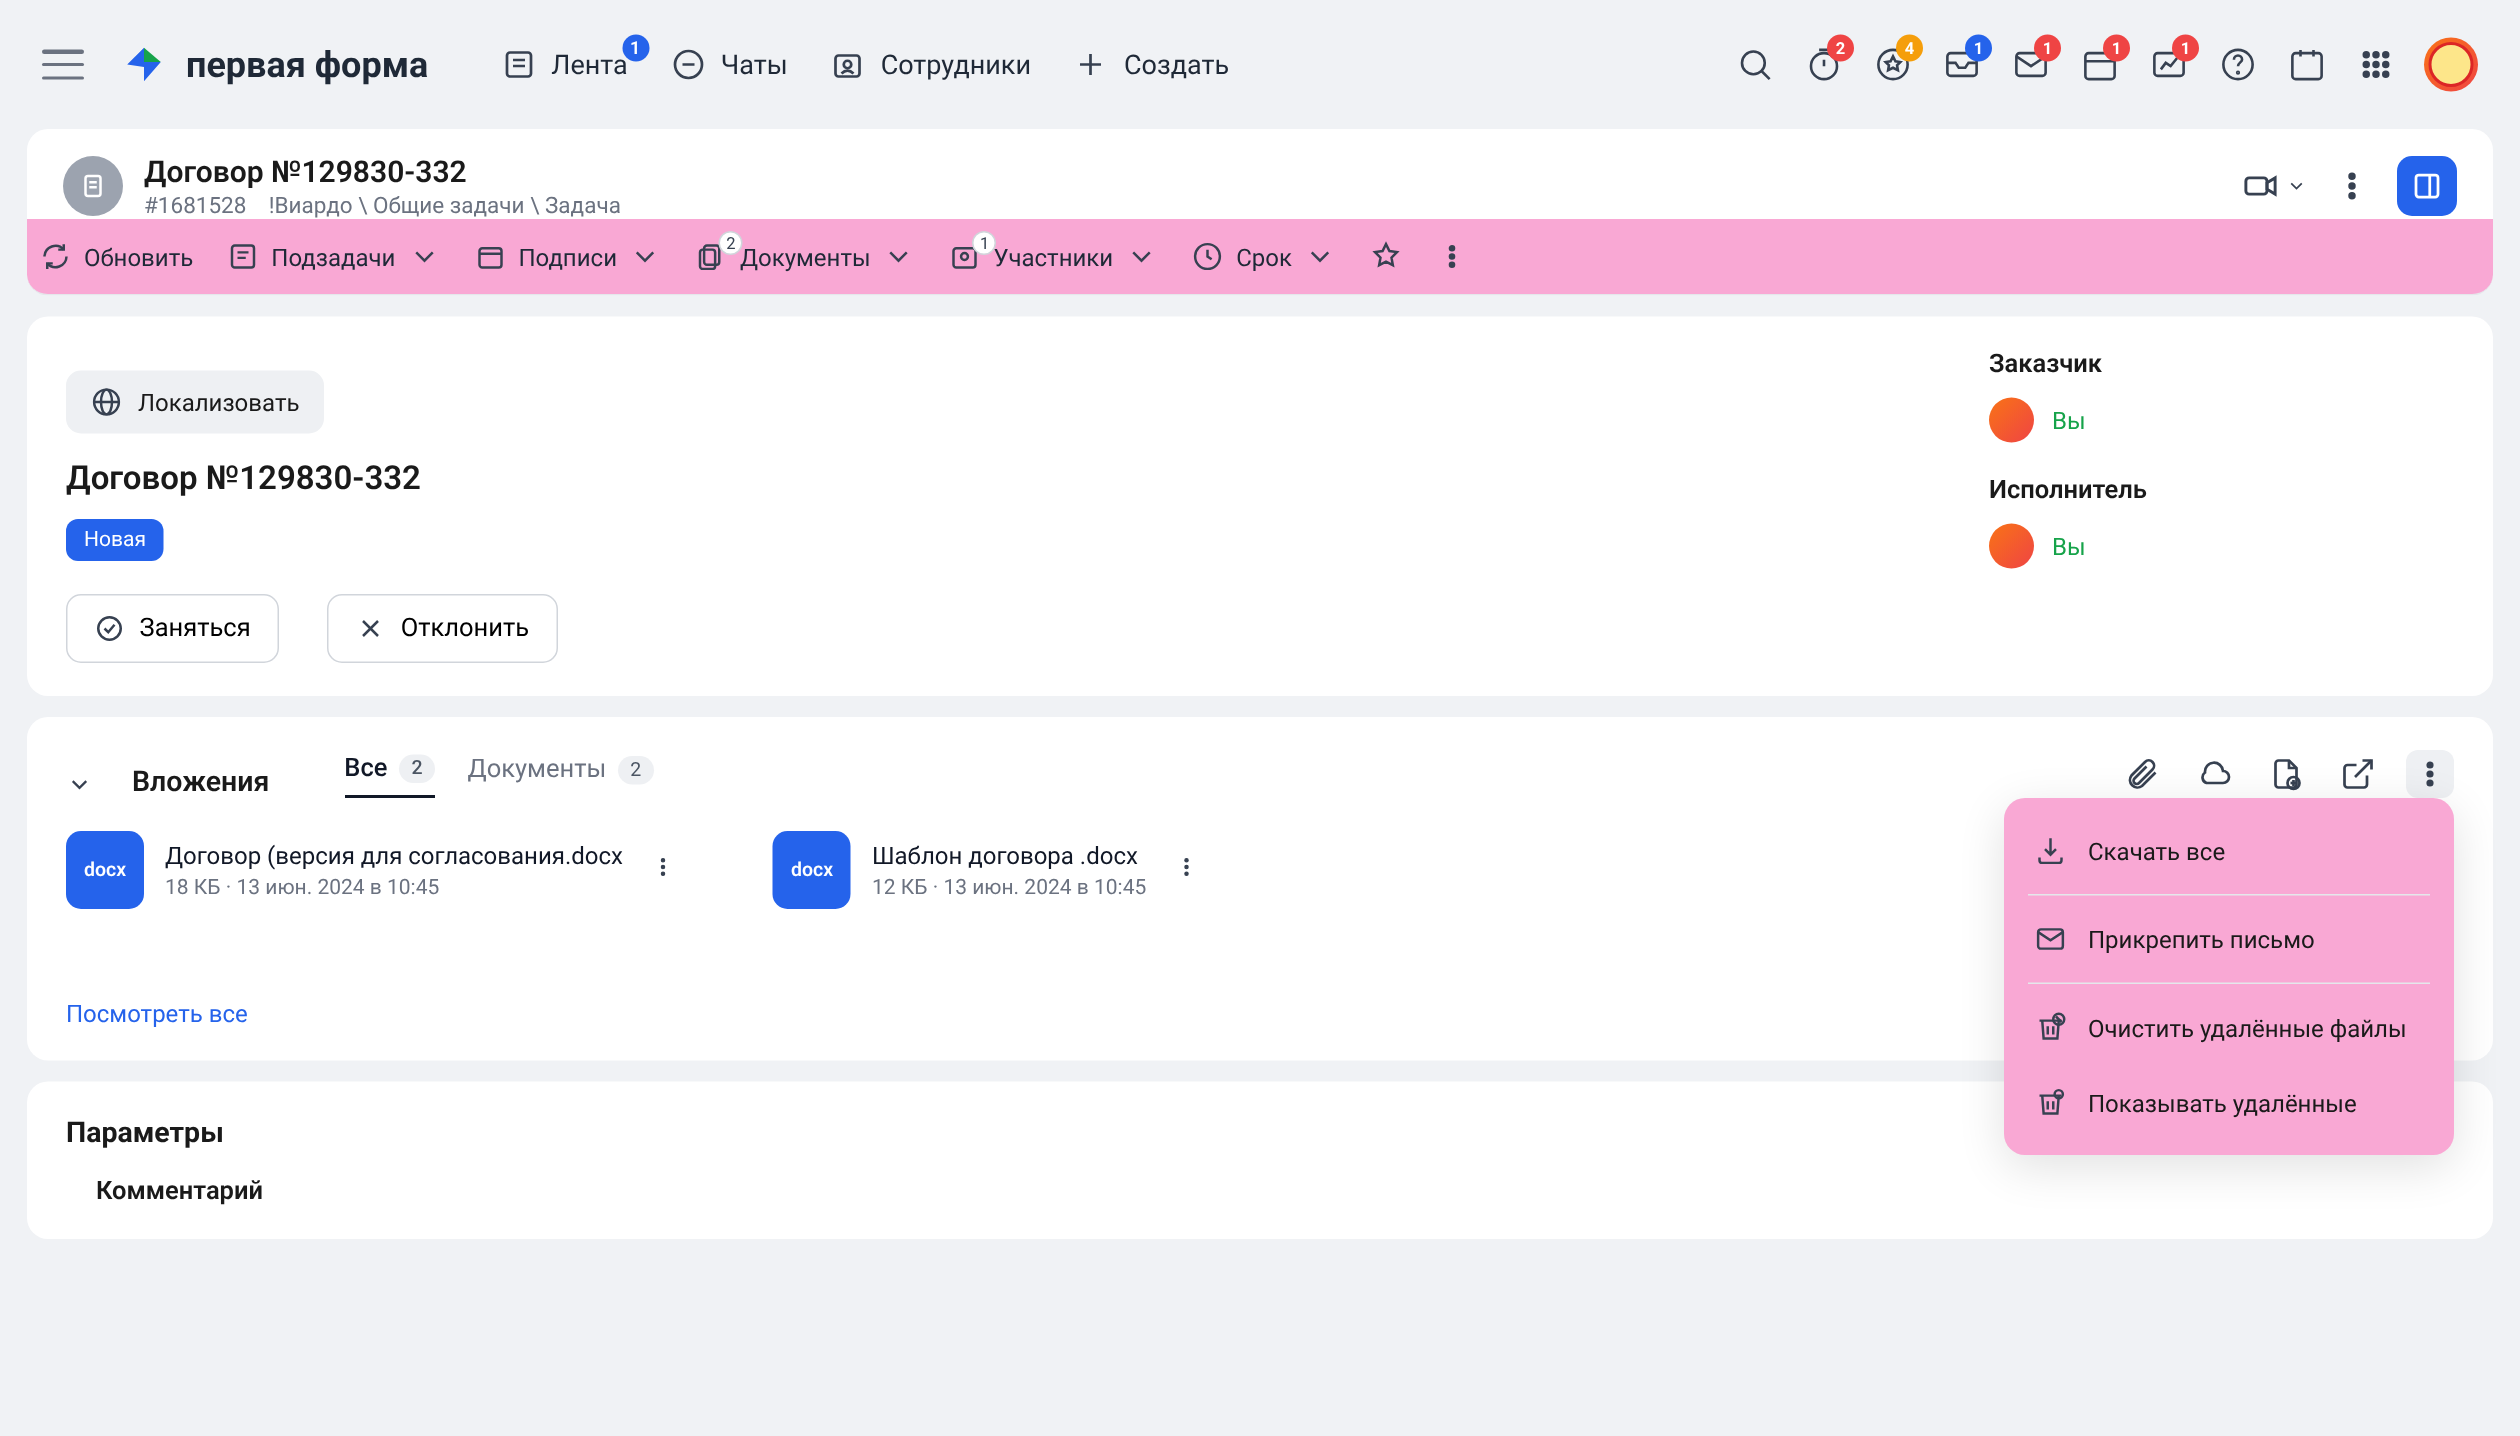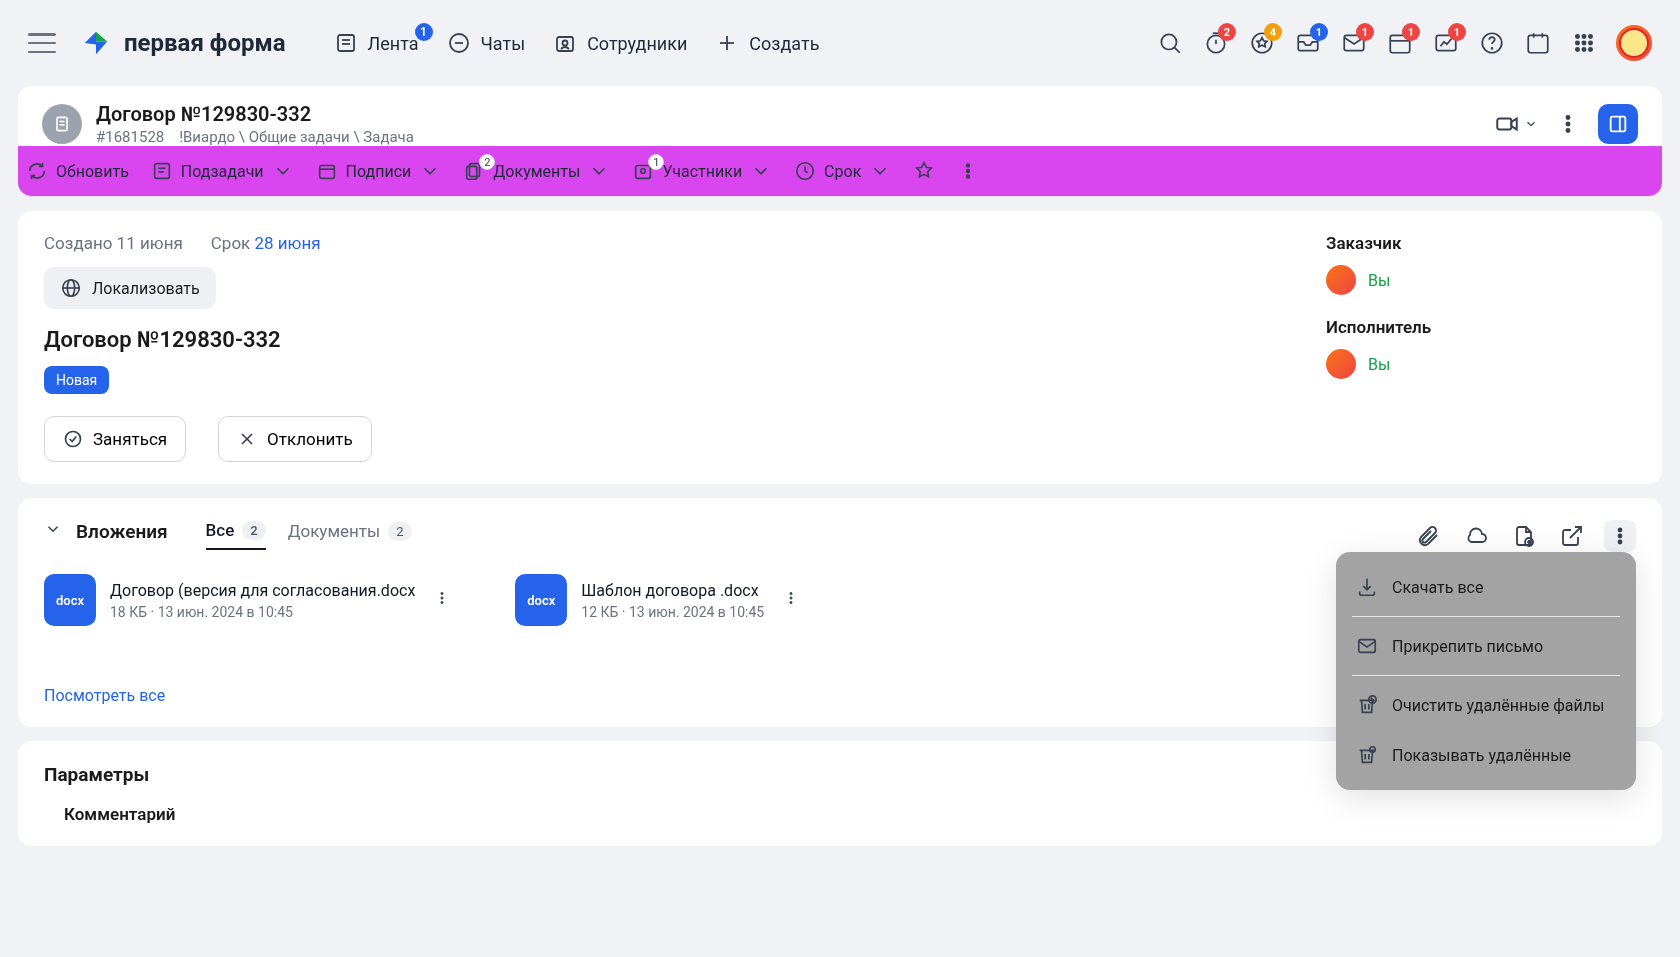--- a/index.html
+++ b/index.html
@@ -33,21 +33,21 @@
 .title-icon { width: 40px; height: 40px; border-radius: 50%; background: #9ca3af; display:flex; align-items:center; justify-content:center; }
 .title-icon svg { width:20px; height:20px; stroke:#fff; fill:none; stroke-width:2; }
 .title-texts h1 { font-size: 20px; font-weight: 600; }
 .title-texts .sub { color: #6b7280; font-size: 15px; margin-top: 2px; }
 .title-actions { margin-left: auto; display: flex; align-items: center; gap: 16px; }
 .video-btn { display:flex; align-items:center; gap:4px; cursor:pointer; }
 .panel-btn { width:40px; height:40px; border-radius:10px; background:#2563eb; display:flex; align-items:center; justify-content:center; }
 .panel-btn svg { stroke:#fff; fill:none; stroke-width:2; width:22px; height:22px; }
 
 
-.toolbar { display: flex; align-items: flex-end; gap: 22px; padding: 14px 20px 14px 8px; background:#d946ef; border-bottom:1px solid #e5e7eb; border-radius:0 0 14px 14px; margin-bottom: 14px;}
+.toolbar { display: flex; align-items: flex-end; gap: 22px; padding: 14px 20px 14px 8px; background:#f9a8d4; border-bottom:1px solid #e5e7eb; border-radius:0 0 14px 14px; margin-bottom: 14px;}
 .tool-item { display: flex; align-items: center; gap: 8px; font-size: 16px; color: #1f2937; cursor: pointer; position: relative; }
 .tool-item svg { width: 22px; height: 22px; stroke:#374151; fill:none; stroke-width:1.8; }
 .tool-sub-badge { position:absolute; top:-6px; left:16px; background:#fff; border:1px solid #d1d5db; color:#374151; font-size:11px; min-width:16px; height:16px; border-radius:8px; display:flex; align-items:center; justify-content:center; }
 .chev { width:14px; height:14px; }
 
 
 .card { background:#fff; border-radius:14px; padding: 22px 26px; margin-bottom:14px; }
 .meta-row { display:flex; gap:28px; font-size:17px; color:#6b7280; }
 .meta-row .link { color:#2563eb; }
 .localize-btn { display:inline-flex; align-items:center; gap:10px; background:#eef0f3; border-radius:10px; padding:10px 16px; margin-top:14px; font-size:16px; cursor:pointer; }
@@ -61,21 +61,21 @@
 .side-col { position:absolute; right:50px; width:260px; }
 .side-col h3 { font-size:17px; font-weight:600; margin-bottom:12px; }
 .person { display:flex; align-items:center; gap:12px; margin-bottom:22px; }
 .person .av { width:30px; height:30px; border-radius:50%; background:linear-gradient(135deg,#f97316,#ef4444); }
 .person .name { color:#16a34a; font-size:16px; }
 
 .main-flex { display:flex; position:relative; }
 .left-col { flex:1; }
 
 
-.attach-header { display:flex; align-items:flex-start; gap:14px; }
+.attach-header { display:flex; align-items:flex-end; gap:26px; }
 .attach-header .chev-down { width:18px; height:18px; stroke:#374151; fill:none; stroke-width:2; }
 .attach-header h2 { font-size:19px; font-weight:600; }
 .tabs { display:flex; gap:22px; margin-left:24px; }
 .tab { display:flex; align-items:center; gap:8px; font-size:17px; color:#6b7280; cursor:pointer; padding-bottom:8px; }
 .tab.active { color:#111827; border-bottom:2px solid #111827; font-weight:500; }
 .tab .count { background:#eef0f3; color:#4b5563; font-size:13px; padding:2px 8px; border-radius:10px; }
 .attach-actions { margin-left:auto; display:flex; gap:16px; align-items:center; }
 .attach-actions .ibtn { width:32px; height:32px; display:flex; align-items:center; justify-content:center; cursor:pointer; border-radius:8px; }
 .attach-actions .ibtn svg { width:24px; height:24px; stroke:#374151; fill:none; stroke-width:1.8; }
 .attach-actions .ibtn.active { background:#eef0f3; }
@@ -84,21 +84,21 @@
 .file-item { display:flex; align-items:center; gap:14px; }
 .file-icon { width:52px; height:52px; border-radius:10px; background:#2563eb; color:#fff; display:flex; align-items:center; justify-content:center; font-size:13px; font-weight:600; }
 .file-info .fname { font-size:16px; color:#111827; }
 .file-info .fmeta { font-size:14px; color:#6b7280; margin-top:4px; }
 .file-more { cursor:pointer; padding:4px; }
 .file-more svg { width:18px; height:18px; stroke:#374151; fill:none; }
 
 .view-all { color:#2563eb; font-size:16px; margin-top:60px; display:inline-block; cursor:pointer; }
 
 
-.dropdown { position:absolute; right:26px; top:54px; background:#a3a3a3; border-radius:14px; box-shadow:0 8px 32px rgba(0,0,0,0.12); padding:10px 0; width:300px; z-index:10; }
+.dropdown { position:absolute; right:26px; top:54px; background:#f9a8d4; border-radius:14px; box-shadow:0 8px 32px rgba(0,0,0,0.12); padding:10px 0; width:300px; z-index:10; }
 .dropdown-item { display:flex; align-items:center; gap:14px; padding:14px 20px; font-size:16px; cursor:pointer; }
 .dropdown-item svg { width:22px; height:22px; stroke:#374151; fill:none; stroke-width:1.8; }
 .dropdown hr { border:none; border-top:1px solid #e5e7eb; margin:4px 16px; }
 
 
 .res-row { display:flex; align-items:center; gap:20px; }
 .res-row h2 { font-size:19px; font-weight:600; }
 .res-row .chev-r { width:18px; height:18px; stroke:#374151; fill:none; stroke-width:2; }
 .res-link { color:#2563eb; font-size:16px; cursor:pointer; }
 .res-chip { background:#eef0f3; color:#4b5563; padding:8px 14px; border-radius:8px; font-size:15px; }
@@ -354,24 +354,20 @@
           <circle cx="12" cy="6" r="1.5" fill="#374151"></circle>
           <circle cx="12" cy="12" r="1.5" fill="#374151"></circle>
           <circle cx="12" cy="18" r="1.5" fill="#374151"></circle>
         </svg>
       </div>
   </div>
 
   <div class="card">
     <div class="main-flex">
       <div class="left-col">
-        <div class="meta-row">
-          <span>Создано 11 июня</span>
-          <span><span>Срок</span> <span class="link">28 июня</span></span>
-        </div>
         <div class="localize-btn">
           <svg viewBox="0 0 24 24">
               <circle cx="12" cy="12" r="9"></circle>
               <ellipse cx="12" cy="12" rx="4" ry="9"></ellipse>
               <line x1="3" y1="12" x2="21" y2="12"></line>
             </svg>
           <span>Локализовать</span>
         </div>
         <div class="task-title">Договор №129830-332</div>
         <span class="status-badge">Новая</span>

